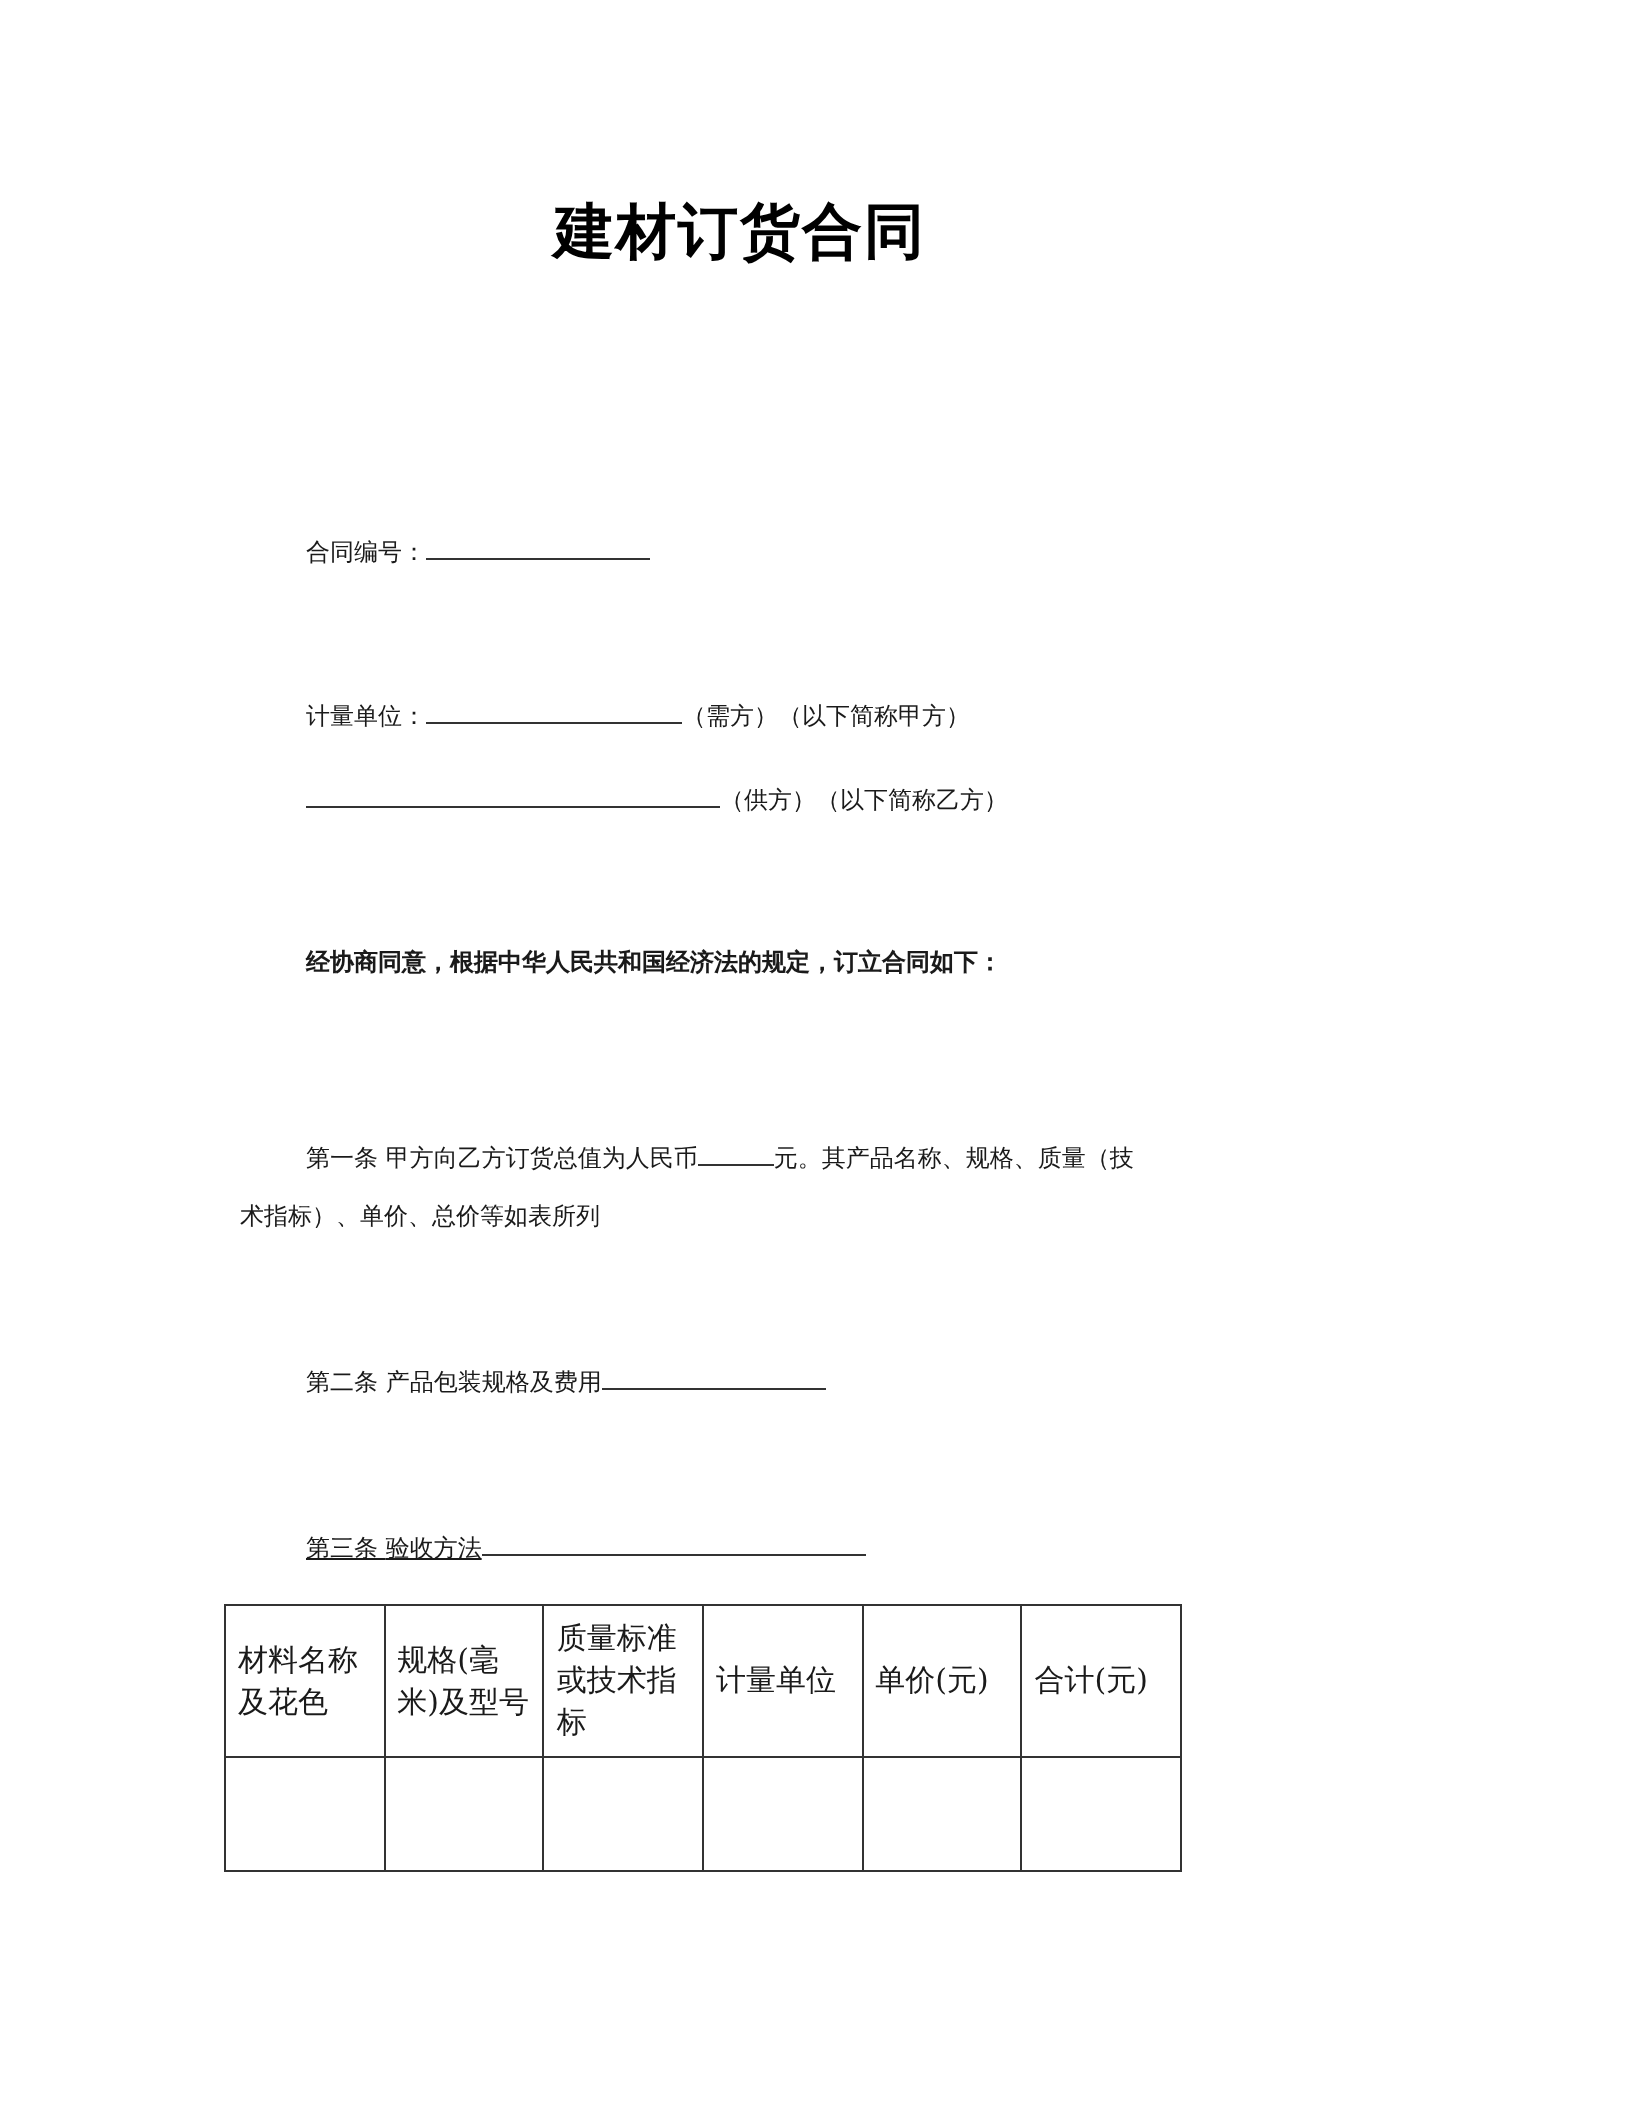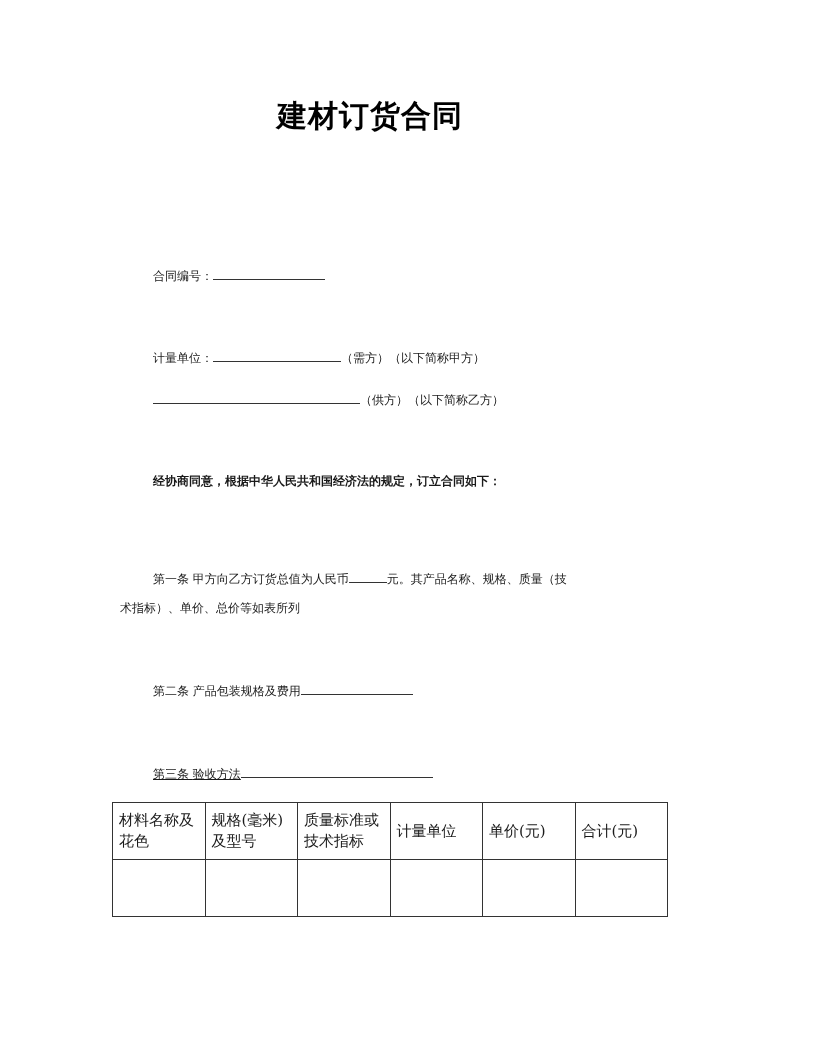--- a/index.html
+++ b/index.html
@@ -4,21 +4,21 @@
 <style>
   html, body { margin: 0; padding: 0; background: #ffffff; }
   body { width: 816px; height: 1056px; position: relative; overflow: hidden;
          font-family: "DejaVu Serif", "Liberation Serif", serif; color: #1a1a1a; }
   .abs { position: absolute; white-space: nowrap; }
   .title { left: 0; width: 740px; top: 96px; text-align: center;
            font-family: "DejaVu Sans", "Liberation Sans", sans-serif;
            font-weight: bold; font-size: 30px; letter-spacing: 1px; color: #000; }
   .line { font-size: 12px; line-height: 22px; }
   .blank { display: inline-block; border-bottom: 1.5px solid #333; height: 16px; vertical-align: baseline; }
-  table.spec { position: absolute; left: 112px; top: 802px; width: 556px;
+  table.spec { position: absolute; left: 112px; top: 802px; width: 479px;
                border-collapse: collapse; table-layout: fixed; }
   table.spec td { border: 1.5px solid #333; font-size: 15px; line-height: 21px;
                   padding: 6px 6px; vertical-align: middle; }
   table.spec tr.head td { height: 44px; }
   table.spec tr.body td { height: 44px; }
   td.center { text-align: left; }
 </style>
 </head>
 <body>
 

